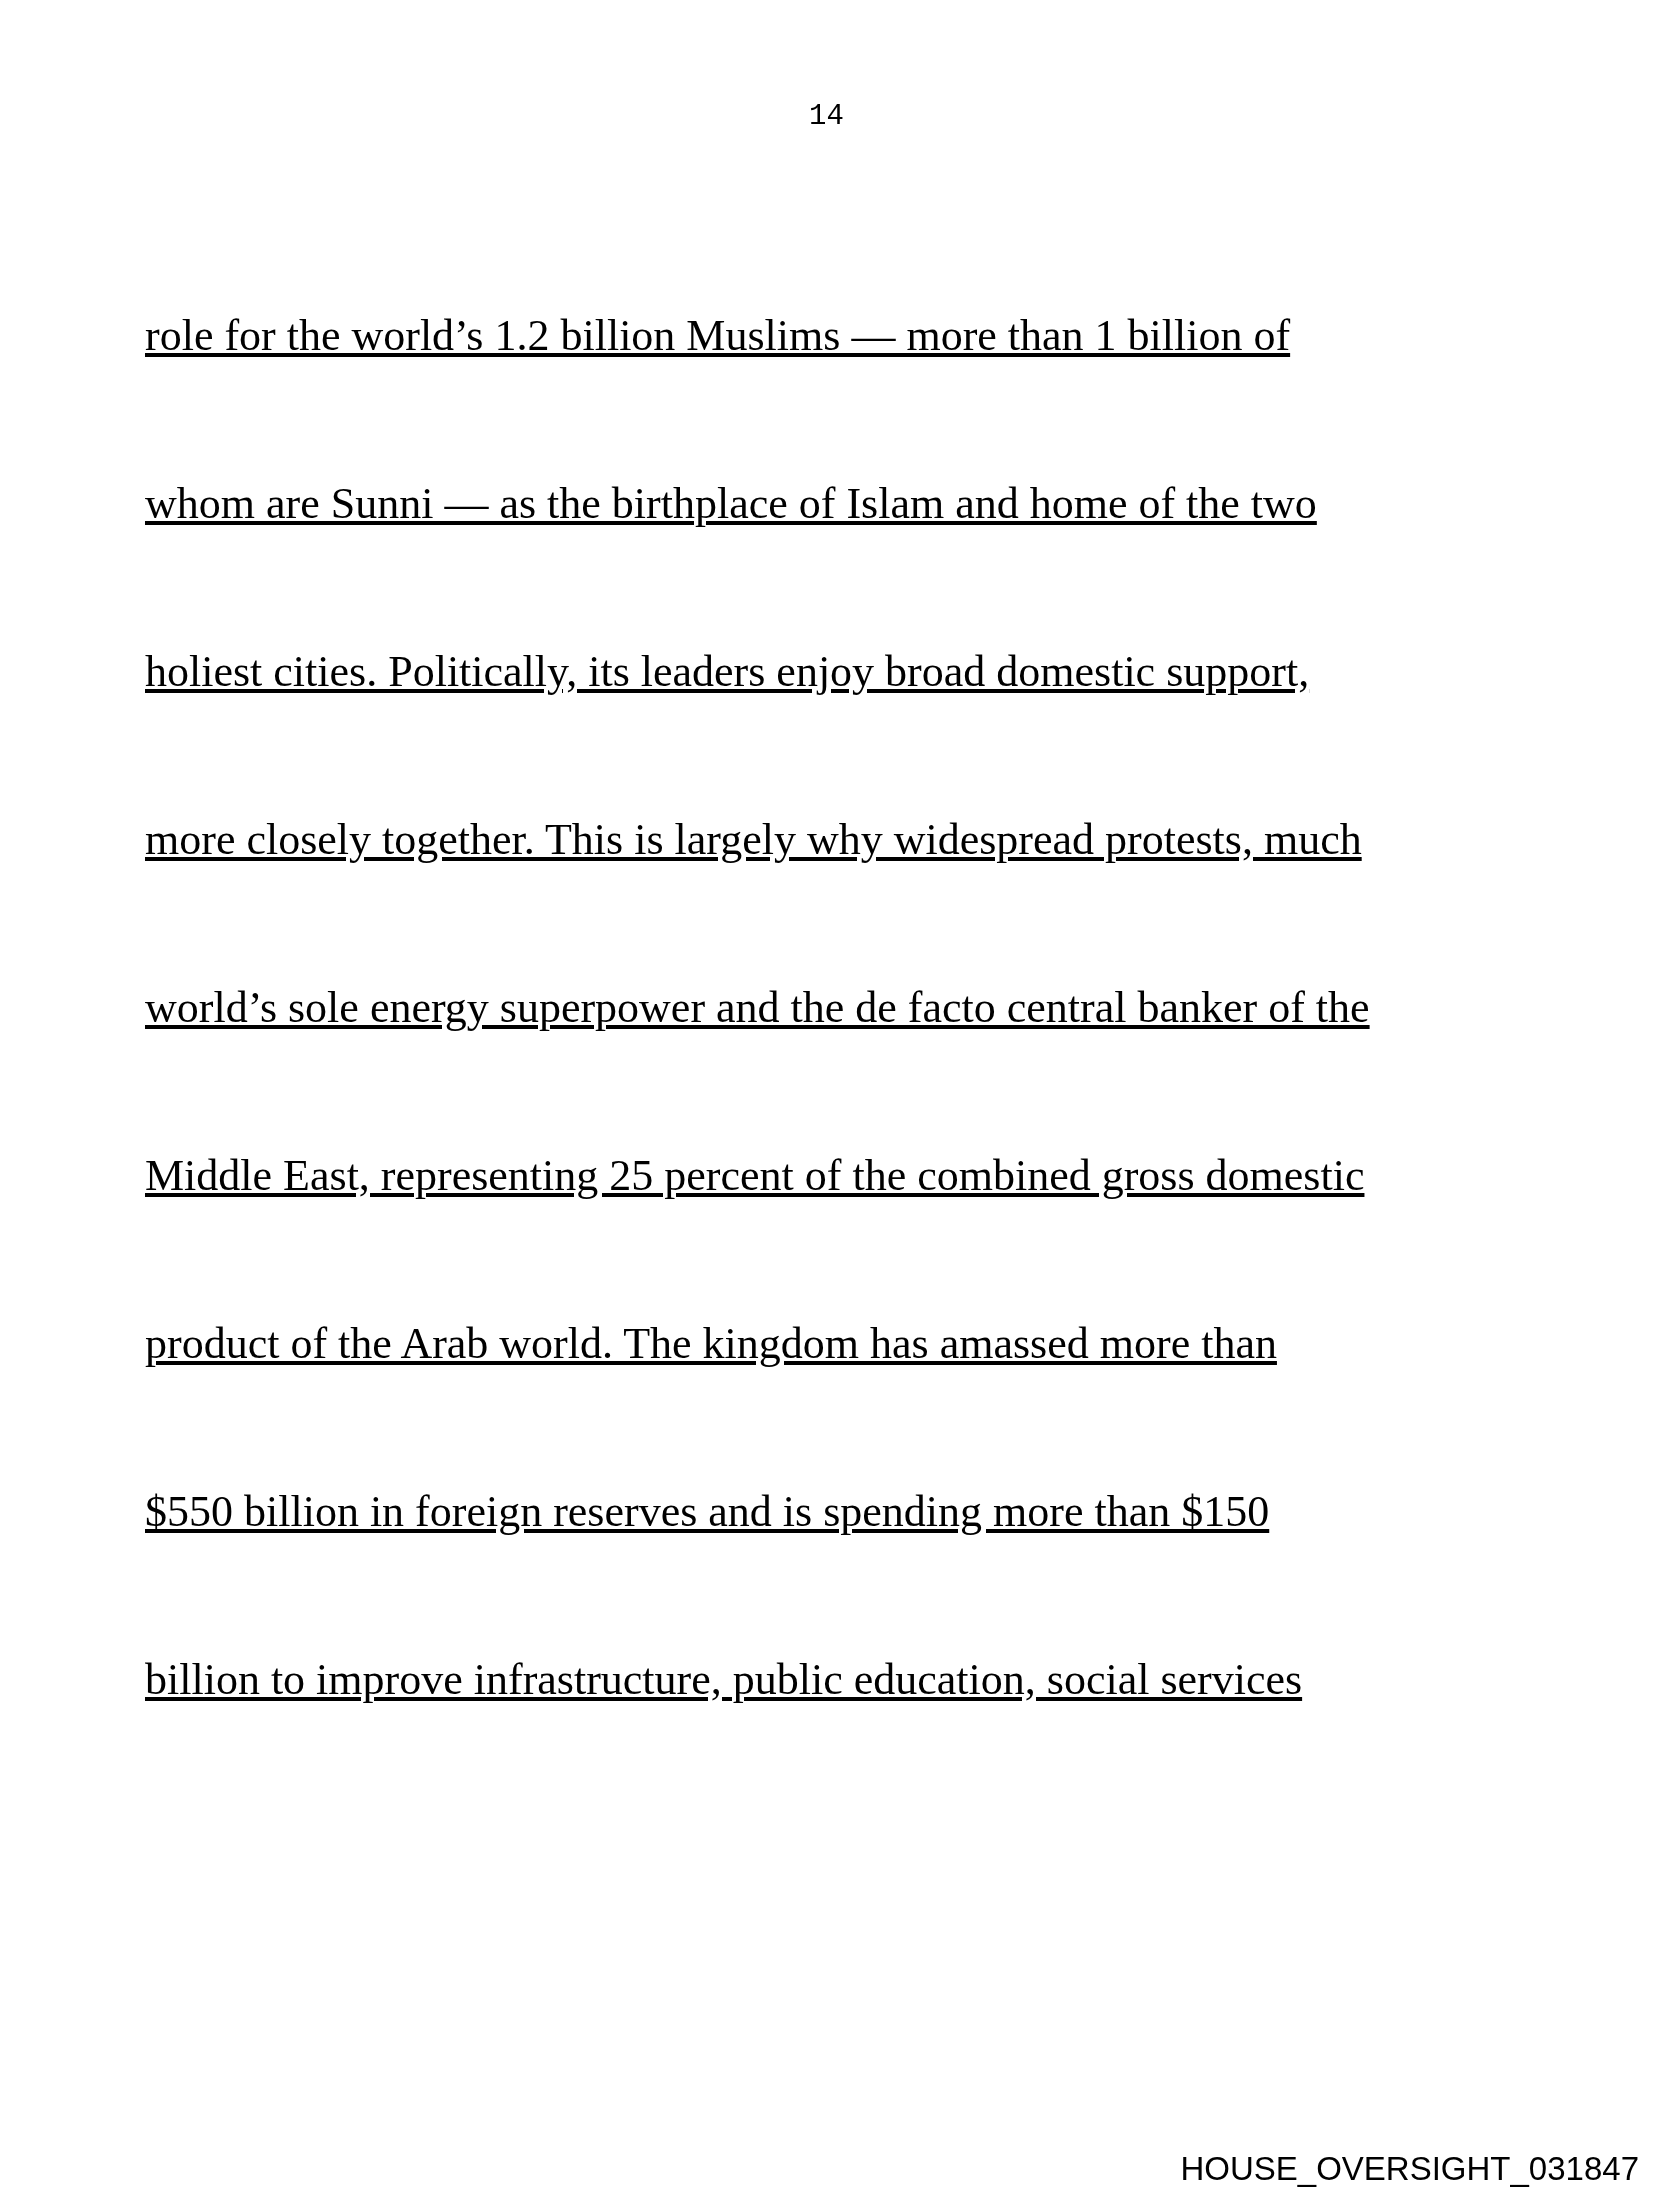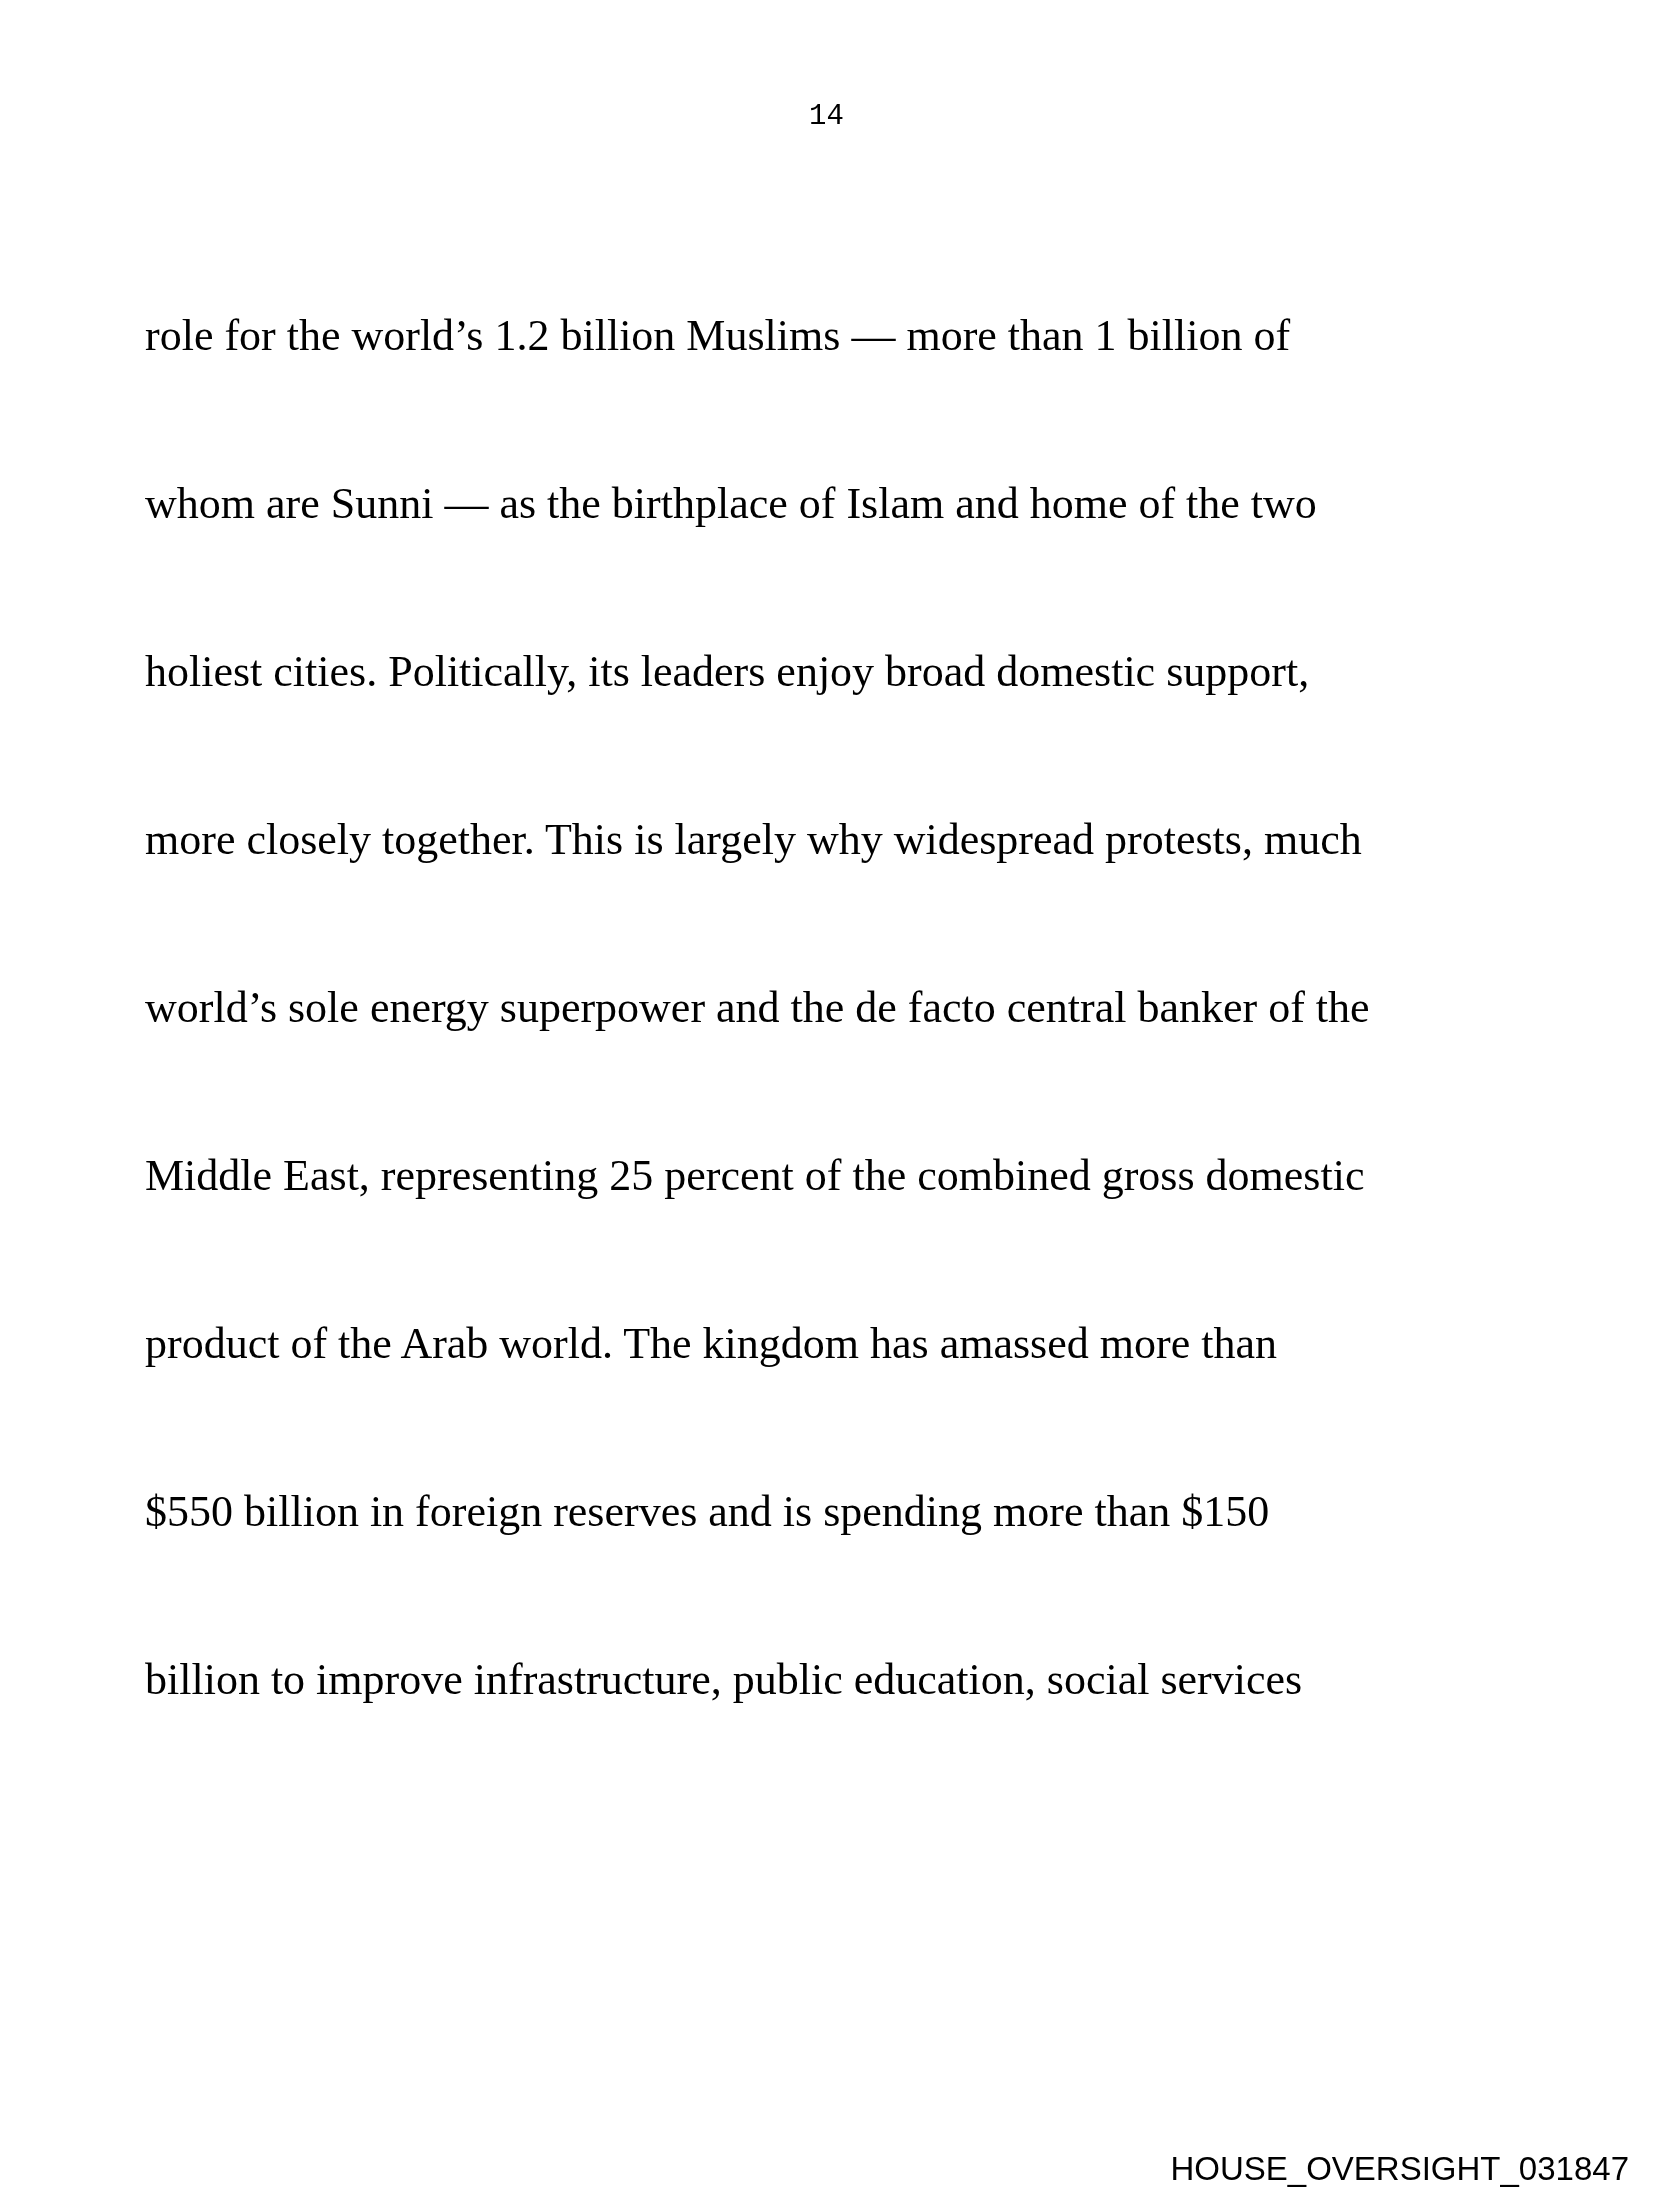--- a/index.html
+++ b/index.html
@@ -30,25 +30,26 @@
       left: 145px;
       width: 1414px;
       font-family: "Liberation Serif", "DejaVu Serif", serif;
       font-size: 44px;
       line-height: 56px;
       white-space: pre;
     }
     .body-line {
       display: block;
       height: 56px;
+      text-decoration: underline;
     }
     .footer-stamp {
       position: absolute;
       top: 2149px;
-      right: 40px;
+      right: 30px;
       font-family: "Liberation Sans", "DejaVu Sans", sans-serif;
       font-size: 33px;
       line-height: 39px;
       letter-spacing: 0px;
     }
   </style>
 </head>
 <body>
 
 <div class="page-number">14</div>

